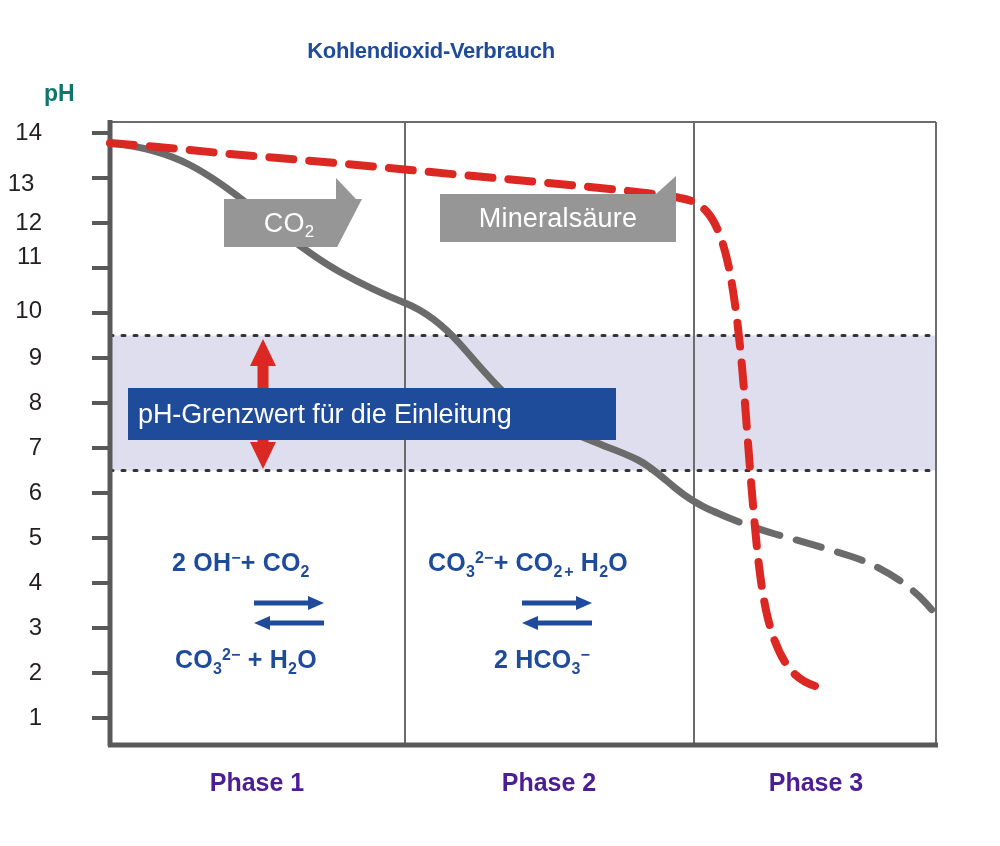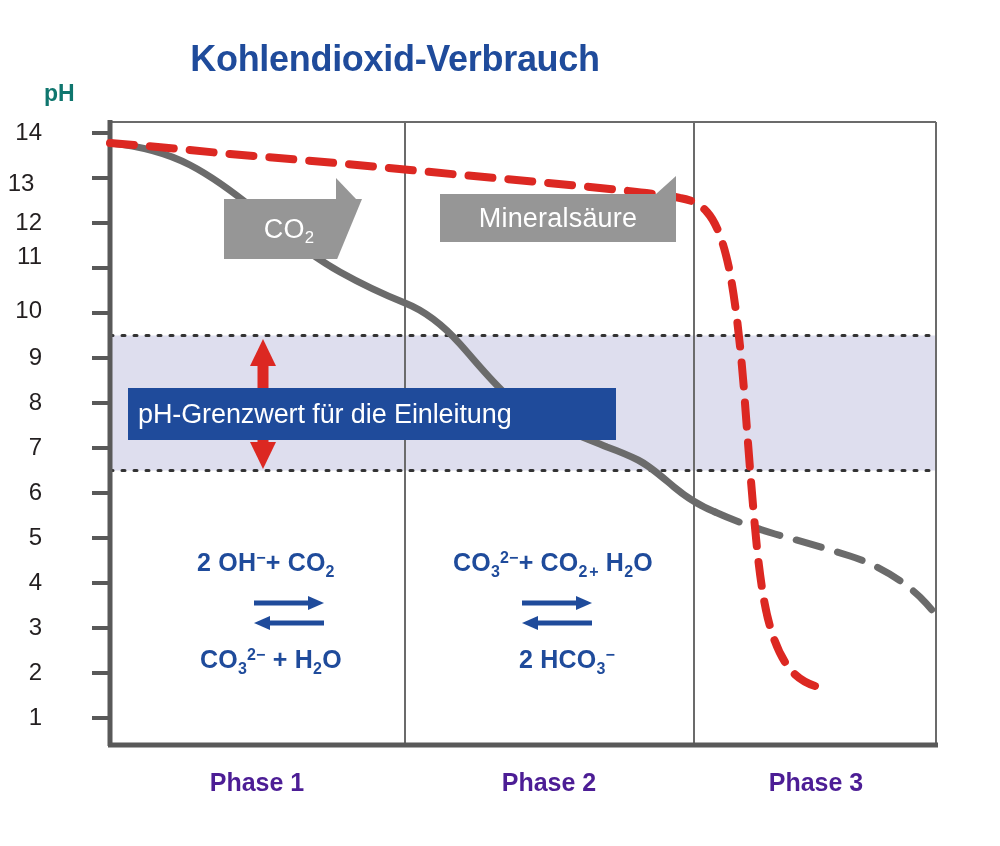--- a/index.html
+++ b/index.html
@@ -18,24 +18,25 @@
     position: absolute;
     left: 0; top: 0;
     width: 1000px;
     height: 846px;
   }
   .chart-title {
     position: absolute;
     left: 0; top: 38px;
     width: 790px;
     text-align: center;
-    font-size: 36px;
+    font-size: 22px;
     font-weight: bold;
     color: #1F4B9B;
     letter-spacing: -0.3px;
+    padding-left: 36px;
   }
   .axis-name {
     position: absolute;
     left: 44px; top: 80px;
     font-size: 23px;
     font-weight: bold;
     color: #0f766e;
   }
   .ytick-label {
     position: absolute;
@@ -65,21 +66,21 @@
     letter-spacing: 0.2px;
   }
   .callout sub {
     font-size: 0.62em;
     vertical-align: baseline;
     position: relative;
     top: 0.33em;
   }
   #callout-co2 {
     left: 224px; top: 199px;
-    width: 108px; height: 60px;
+    width: 108px; height: 48px;
     padding-right: 8px;
     clip-path: polygon(0 0, 100% 0, 82% 100%, 0 100%);
     width: 130px;
   }
   #callout-acid {
     left: 440px; top: 194px;
     width: 236px; height: 48px;
   }
   .band-label {
     position: absolute;
@@ -94,21 +95,20 @@
     box-sizing: border-box;
     letter-spacing: -0.1px;
   }
   .equation {
     position: absolute;
     color: #1F4B9B;
     font-weight: bold;
     font-size: 25px;
     white-space: nowrap;
     letter-spacing: 0.2px;
-    margin-left: 25px;
   }
   .equation sub {
     font-size: 0.64em;
     vertical-align: baseline;
     position: relative;
     top: 0.36em;
   }
   .equation sup {
     font-size: 0.64em;
     vertical-align: baseline;

